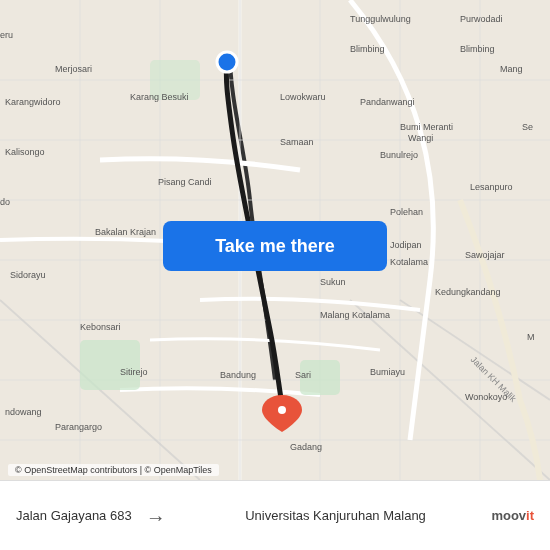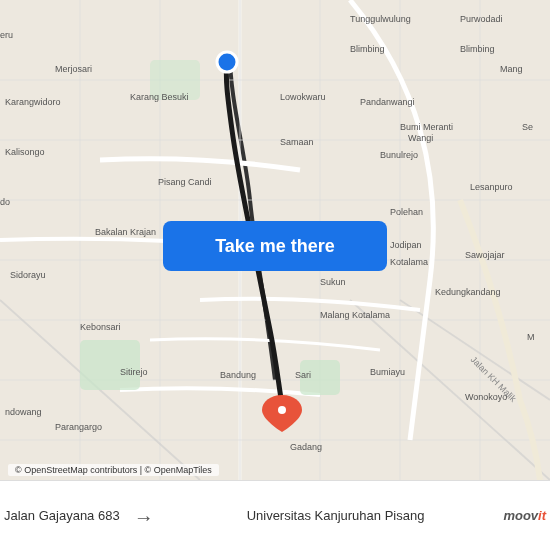--- a/index.html
+++ b/index.html
@@ -51,21 +51,21 @@
     }
 
     
     #bottom-bar {
       width: 550px;
       height: 70px;
       background: white;
       display: flex;
       align-items: center;
       justify-content: space-between;
-      padding: 0 4px;
+      padding: 0 16px;
       border-top: 1px solid #ddd;
     }
 
     .route-from {
       font-size: 13px;
       color: #333;
       font-weight: 500;
     }
 
     .arrow-icon {
@@ -202,18 +202,18 @@
 
   <button class="take-me-there-btn">Take me there</button>
 
   <div class="osm-attribution">© OpenStreetMap contributors | © OpenMapTiles</div>
 </div>
 
 <div id="bottom-bar">
   <div class="bottom-left">
     <span class="route-from">Jalan Gajayana 683</span>
     <span class="arrow-icon">→</span>
-    <span class="route-to">Universitas Kanjuruhan Pisang</span>
+    <span class="route-to">Universitas Kanjuruhan Malang</span>
   </div>
   <div class="bottom-right">
-    <span style="font-size:13px;color:#555;font-weight:bold;font-style:italic;">moov<span style="color:#e8533a;">it</span></span>
+    <span style="font-size:13px;color:#555;font-weight:bold;">moov<span style="color:#e8533a;">it</span></span>
   </div>
 </div>
 
 </body></html>

